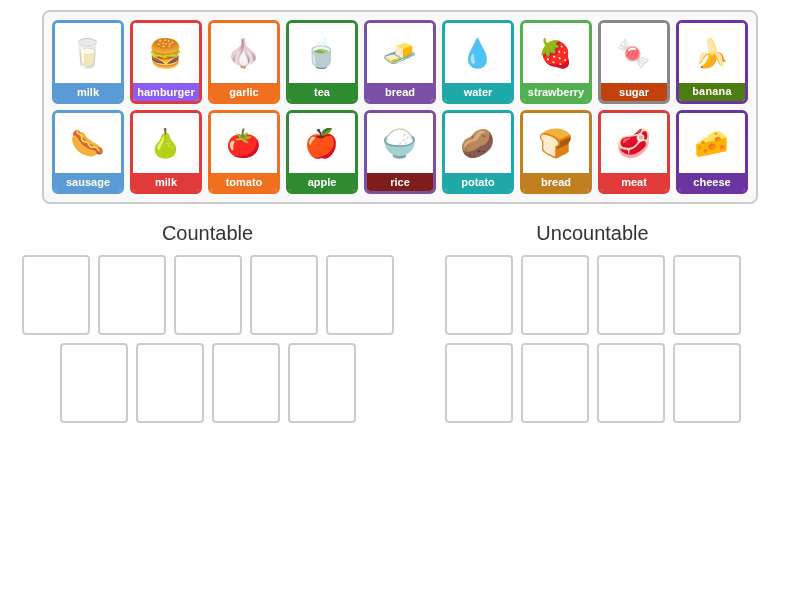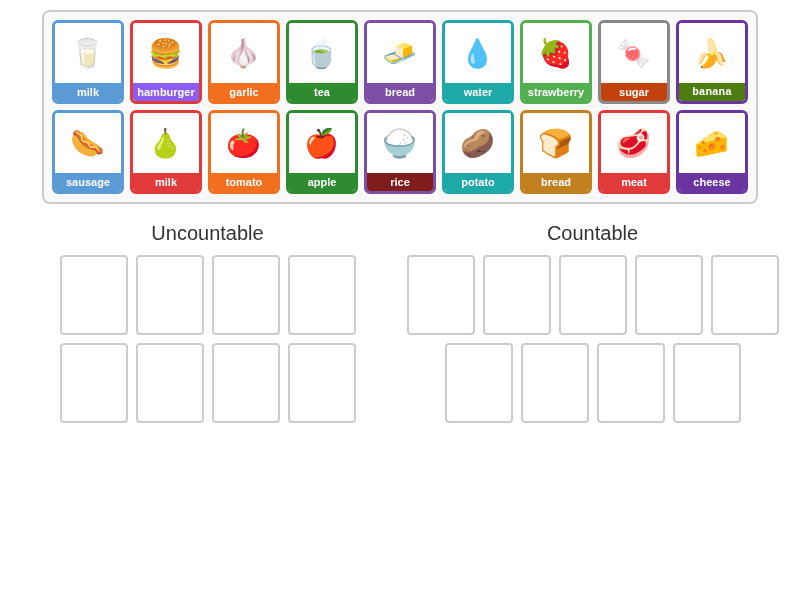--- a/index.html
+++ b/index.html
@@ -175,47 +175,47 @@
       </div>
       <div class="food-card" style="border-color: rgb(106, 53, 160);">
         <div class="food-img" style="background-color: rgb(255, 255, 255);">🧀</div>
         <div class="food-label" style="background-color: rgb(106, 53, 160);">cheese</div>
       </div>
     </div>
   </div>
 
 <div class="categories-section">
   <div class="category-col">
+    <div class="category-title">Countable</div>
+    <div class="drop-area" id="countable-slots">
+        <div class="drop-row">
+          <div class="drop-slot"></div>
+          <div class="drop-slot"></div>
+          <div class="drop-slot"></div>
+          <div class="drop-slot"></div>
+          <div class="drop-slot"></div>
+        </div>
+        <div class="drop-row">
+          <div class="drop-slot"></div>
+          <div class="drop-slot"></div>
+          <div class="drop-slot"></div>
+          <div class="drop-slot"></div>
+        </div>
+      </div>
+  </div>
+  <div class="category-col">
     <div class="category-title">Uncountable</div>
     <div class="drop-area" id="uncountable-slots">
         <div class="drop-row">
           <div class="drop-slot"></div>
           <div class="drop-slot"></div>
           <div class="drop-slot"></div>
           <div class="drop-slot"></div>
         </div>
         <div class="drop-row">
           <div class="drop-slot"></div>
           <div class="drop-slot"></div>
           <div class="drop-slot"></div>
           <div class="drop-slot"></div>
         </div>
       </div>
   </div>
-  <div class="category-col">
-    <div class="category-title">Countable</div>
-    <div class="drop-area" id="countable-slots">
-        <div class="drop-row">
-          <div class="drop-slot"></div>
-          <div class="drop-slot"></div>
-          <div class="drop-slot"></div>
-          <div class="drop-slot"></div>
-          <div class="drop-slot"></div>
-        </div>
-        <div class="drop-row">
-          <div class="drop-slot"></div>
-          <div class="drop-slot"></div>
-          <div class="drop-slot"></div>
-          <div class="drop-slot"></div>
-        </div>
-      </div>
-  </div>
 </div>
 
 </body></html>

